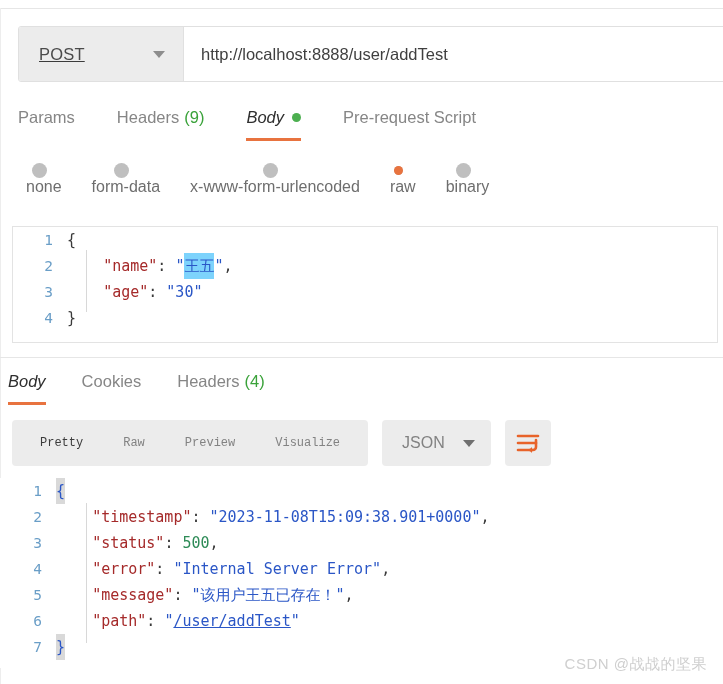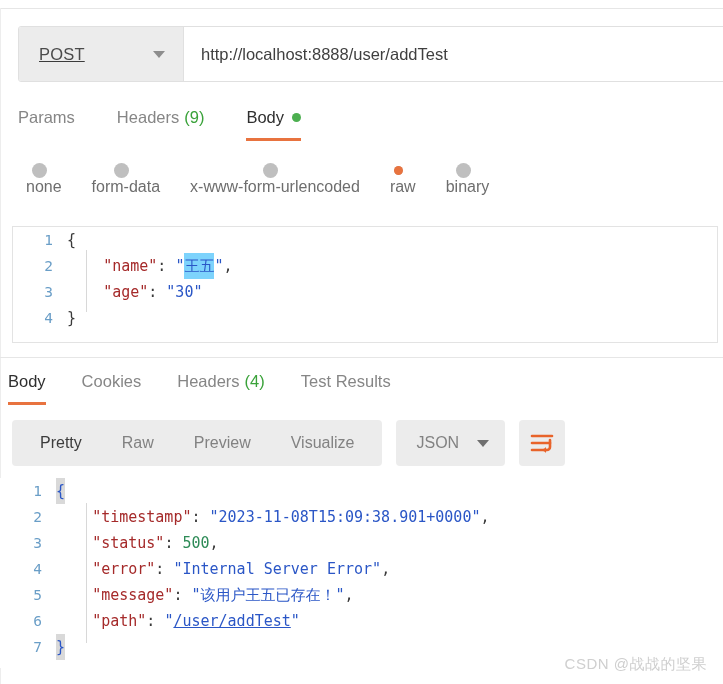--- a/index.html
+++ b/index.html
@@ -86,21 +86,21 @@
     position: relative;
     font-size: 16.5px;
     color: #868686;
     padding: 4px 0 14px 0;
     margin-right: 42px;
     cursor: pointer;
     white-space: nowrap;
     display: flex;
     align-items: center;
   }
-  .tab.active { color: #2f2f2f; }
+  .tab.active { color: #2f2f2f; font-style: italic; }
   .tab.active::after {
     content: "";
     position: absolute;
     left: 0; right: 0; bottom: 0;
     height: 3px;
     background: #e8733f;
   }
   .tab .count { color: #3aa23a; margin-left: 5px; }
   .tab .dot {
     width: 9px; height: 9px;
@@ -230,25 +230,26 @@
   }
   .seg-group {
     background: #ececec;
     border-radius: 4px;
     height: 46px;
     display: flex;
     align-items: center;
     padding: 0 8px;
   }
   .seg {
-    font-size: 16px;
+    font-size: 12px;
     color: #828282;
     padding: 0 20px;
     cursor: pointer;
     white-space: nowrap;
+    font-family: Liberation Mono, monospace;
   }
   .seg.active { color: #3c3c3c; }
   .fmt-select {
     margin-left: 14px;
     background: #ececec;
     border-radius: 4px;
     height: 46px;
     display: flex;
     align-items: center;
     padding: 0 16px 0 20px;
@@ -315,20 +316,23 @@
     <span>Params</span>
   </div>
   <div class="tab">
     <span>Headers</span>
     <span class="count">(9)</span>
   </div>
   <div class="tab active">
     <span>Body</span>
     <span class="dot"></span>
   </div>
+  <div class="tab">
+    <span>Pre-request Script</span>
+  </div>
 </div>
 
 <div class="body-types">
   <div class="radio-opt">
     <span class="radio"></span>
     <span class="radio-label">none</span>
   </div>
   <div class="radio-opt">
     <span class="radio"></span>
     <span class="radio-label">form-data</span>
@@ -381,23 +385,20 @@
 <div class="resp-tabs">
   <div class="tab active">
     <span>Body</span>
   </div>
   <div class="tab">
     <span>Cookies</span>
   </div>
   <div class="tab">
     <span>Headers</span>
     <span class="count">(4)</span>
-  </div>
-  <div class="tab">
-    <span>Test Results</span>
   </div>
 </div>
 
 <div class="resp-toolbar">
   <div class="seg-group">
     <span class="seg active">Pretty</span>
     <span class="seg">Raw</span>
     <span class="seg">Preview</span>
     <span class="seg">Visualize</span>
   </div>

